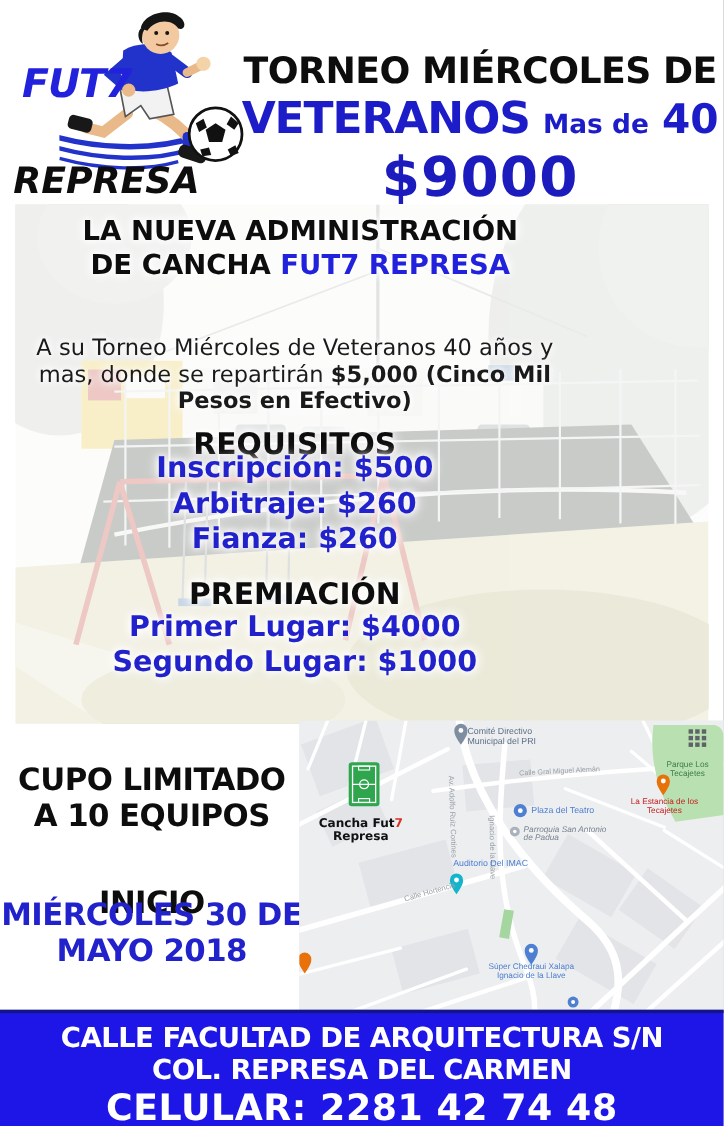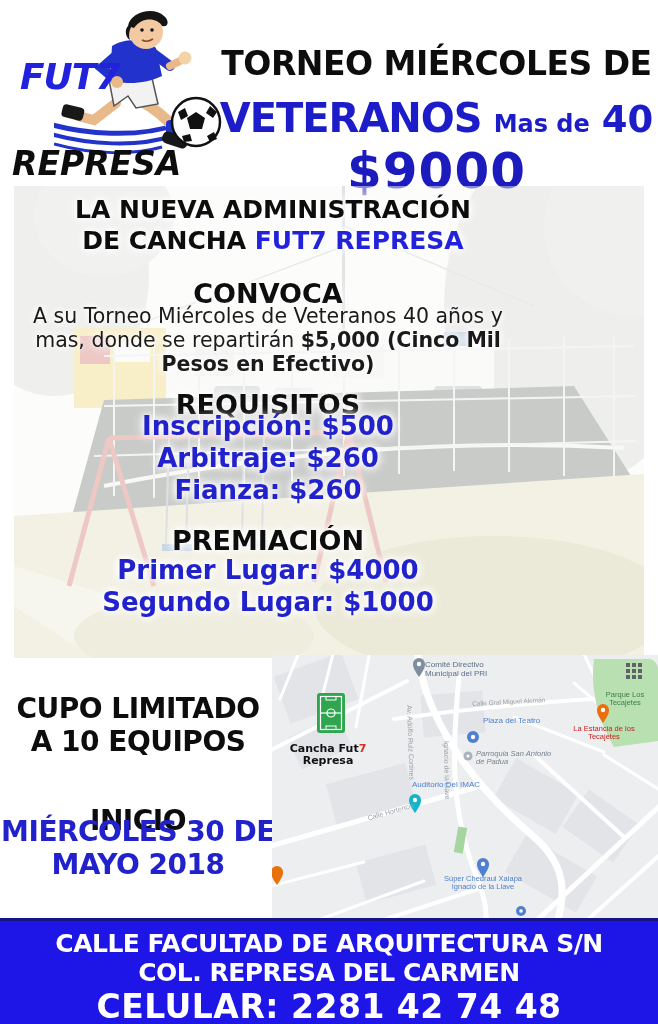--- a/index.html
+++ b/index.html
@@ -14,21 +14,21 @@
   .logo-top {
     position:absolute; left:14px; top:52px; font-size:36px; font-weight:800;
     font-style:italic; color:#2222dd; letter-spacing:-1px; z-index:2;
   }
   .logo-bottom {
     position:absolute; left:6px; top:140px; font-size:33px; font-weight:800;
     font-style:italic; color:#0d0d0d; letter-spacing:0px; z-index:2; white-space:nowrap;
   }
   .title-block { position:absolute; left:215px; top:44px; width:443px; text-align:center; }
   .title-l1 { font-size:33px; font-weight:800; color:#0d0d0d; letter-spacing:-0.5px; white-space:nowrap; }
-  .title-l2 { margin-top:12px; display:flex; justify-content:center; align-items:baseline; gap:12px; color:#1c1cc8; }
+  .title-l2 { margin-top:2px; display:flex; justify-content:center; align-items:baseline; gap:12px; color:#1c1cc8; }
   .title-word { font-size:40px; font-weight:800; letter-spacing:-1px; }
   .title-sub  { font-size:24px; font-weight:700; }
   .title-age  { font-size:37px; font-weight:800; }
   .title-prize { margin-top:1px; font-size:50px; font-weight:800; color:#1c1cbe; letter-spacing:1px; }
   
   .photo { position:absolute; left:14px; top:186px; width:630px; height:472px; opacity:0.5; }
   
   .mid { position:absolute; left:0px; top:185px; width:536px; height:473px; text-align:center; }
   .mid > div { position:absolute; left:0; right:0; text-shadow:0 0 6px #fff,0 0 10px #fff,0 0 14px #fff; }
   .h-black { font-size:25px; font-weight:800; color:#0d0d0d;margin-left:10px; }
@@ -204,21 +204,20 @@
     <rect x="224" y="354" width="30" height="7" fill="#3a6ea5"></rect>
 
     <rect width="630" height="472" fill="#ffffff" opacity="0.45"></rect>
   </svg>
 
   <div class="mid">
     <div class="h-black pos-intro1">LA NUEVA ADMINISTRACIÓN</div>
     <div class="h-black pos-intro2">
       <span>DE CANCHA </span><span class="brand-blue">FUT7 REPRESA</span>
     </div>
-    <div class="h-black-sm pos-convoca">CONVOCA</div>
     <div class="body-text pos-body">
       <span>A su Torneo Miércoles de Veteranos 40 años y mas, donde se repartirán </span><b>$5,000 (Cinco Mil Pesos en Efectivo)</b>
     </div>
 
     <div class="h-black-sm pos-req">REQUISITOS</div>
     <div class="blue-item pos-req1">Inscripción: $500</div>
     <div class="blue-item pos-req2">Arbitraje: $260</div>
     <div class="blue-item pos-req3">Fianza: $260</div>
 
     <div class="h-black-sm pos-prem">PREMIACIÓN</div>
@@ -325,21 +324,21 @@
           <rect x="360" y="20" width="4" height="4"></rect>
           <rect x="366" y="20" width="4" height="4"></rect>
       </g>
     </svg>
 
     <span class="mlbl lbl-poi" style="left:153px; top:6px; width:92px;">Comité Directivo Municipal del PRI</span>
     <span class="mlbl lbl-street" style="left:200px; top:43px; transform:rotate(-3deg);">Calle Gral Miguel Alemán</span>
     <span class="mlbl lbl-street" style="left:141px; top:50px; transform:rotate(88deg); transform-origin:0 0; font-size:7px;">Av. Adolfo Ruiz Cortines</span>
     <span class="mlbl lbl-street" style="left:178px; top:86px; transform:rotate(89deg); transform-origin:0 0; font-size:7px;">Ignacio de la Llave</span>
     <span class="mlbl venue-lbl"><span>Cancha Fut</span><span class="seven">7</span><span> Represa</span></span>
-    <span class="mlbl lbl-blue" style="left:211px; top:62px; white-space:nowrap;">Plaza del Teatro</span>
+    <span class="mlbl lbl-blue" style="left:211px; top:78px; white-space:nowrap;">Plaza del Teatro</span>
     <span class="mlbl lbl-gray" style="left:204px; top:95px; width:80px;font-style:italic;">Parroquia San Antonio de Padua</span>
     <span class="mlbl lbl-green" style="left:322px; top:36px; width:62px;">Parque Los Tecajetes</span>
     <span class="mlbl lbl-red" style="left:299px; top:70px; width:66px;">La Estancia de los Tecajetes</span>
     <span class="mlbl lbl-blue" style="left:118px; top:126px; width:112px; text-align:center;">Auditorio Del IMAC</span>
     <span class="mlbl lbl-street" style="left:95px; top:153px; transform:rotate(-16deg); font-size:7px;">Calle Hortencia</span>
     <span class="mlbl lbl-blue" style="left:163px; top:220px; width:96px; text-align:center; font-size:7.5px;">Súper Chedraui Xalapa Ignacio de la Llave</span>
   </div>
 
   <div class="footer">
     <div class="footer-l1">CALLE FACULTAD DE ARQUITECTURA S/N</div>

